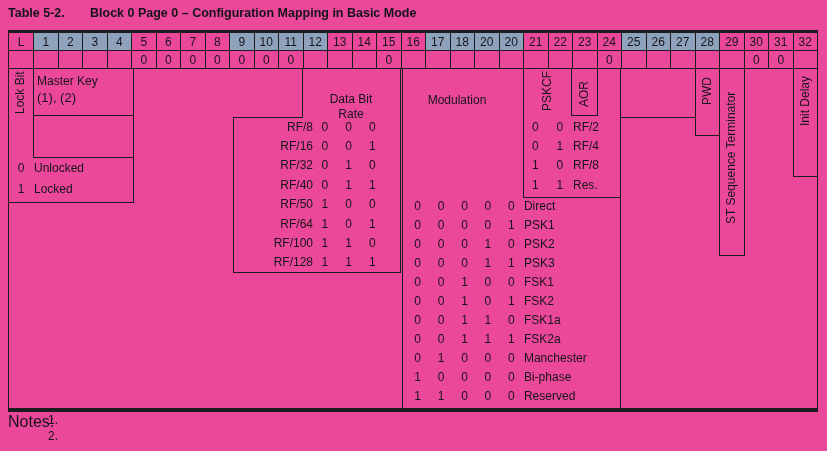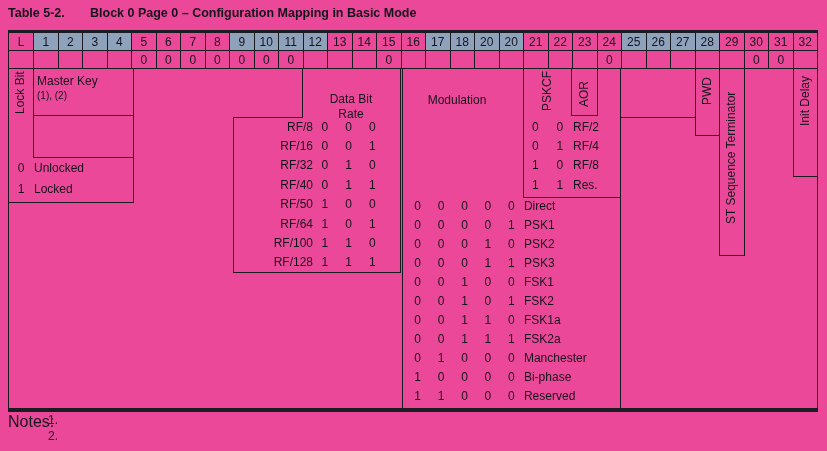--- a/index.html
+++ b/index.html
@@ -17,21 +17,21 @@
   .cell {
     border-right:1px solid #1b1b22; border-bottom:1px solid #1b1b22;
     display:flex; align-items:center; justify-content:center; font-size:12px;
   }
   .lock-col { flex:0 0 25px; }
   .bit { flex:1 1 0; }
   .shaded { background:var(--shade,#8fa2bc); }
   .vtext { position:absolute; transform:rotate(-90deg); transform-origin:0 0; white-space:nowrap; font-size:12px; }
   .lbl { position:absolute; font-size:12px; white-space:nowrap; }
   .center2 { text-align:center; line-height:15px;margin-top:20px; }
-  .small-refs { font-size:10px; }
+  .small-refs { font-size:13px; }
   .list { position:absolute; display:flex; flex-direction:column; }
   .lrow { display:flex; align-items:center; font-size:12px; }
   #legend-list { left:8px; top:157px; width:124px; }
   #legend-list .lrow { height:21px; }
   .legend-val { flex:0 0 26px; text-align:center; }
   #rate-list { left:233px; top:117px; width:167px; }
   #rate-list .lrow { height:19.4px; }
   .rate-label { flex:0 0 80px; text-align:right; }
   #rate-list .bitv { width:23.7px; }
   #pskcf-list { left:523px; top:117px; width:97px; }

